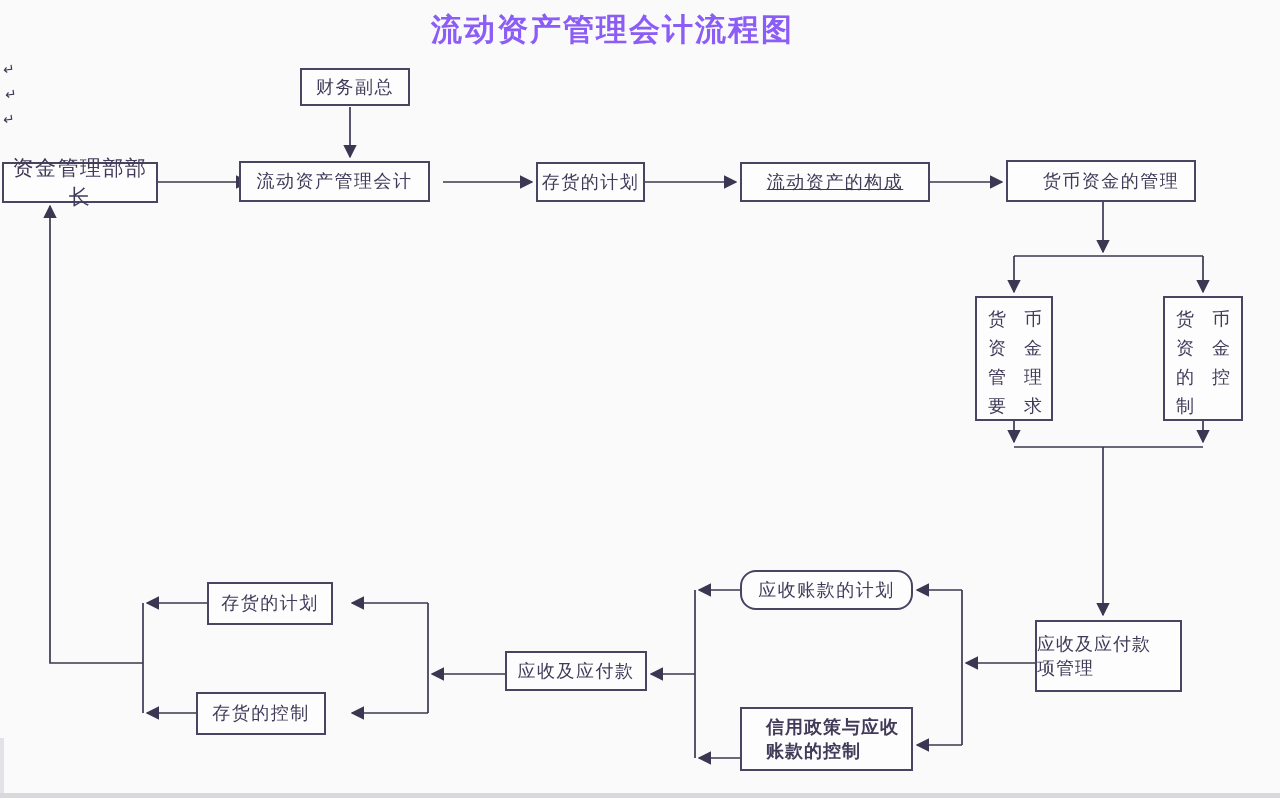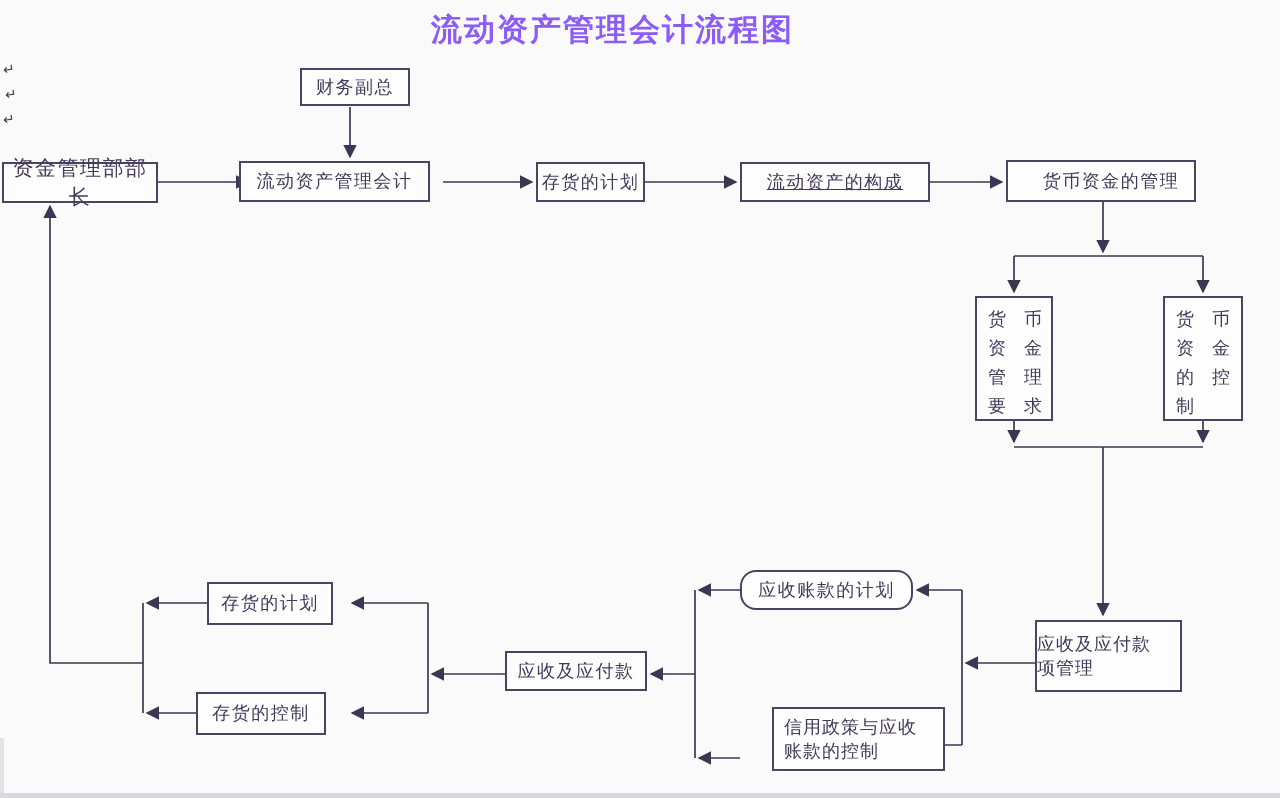--- a/index.html
+++ b/index.html
@@ -132,21 +132,21 @@
 
 <div class="node left-text" style="left:1035px; top:620px; width:147px; height:72px; letter-spacing:1px;">
   <span class="node-label">应收及应付款
 项管理</span>
 </div>
 
 <div class="node" style="left:740px; top:570px; width:173px; height:40px;border-radius:16px;">
   <span class="node-label">应收账款的计划</span>
 </div>
 
-<div class="node left-text" style="left:772px; top:707px; width:173px; height:64px; letter-spacing:1px; padding-left:10px;">
+<div class="node left-text" style="left:740px; top:707px; width:173px; height:64px; letter-spacing:1px; padding-left:24px;font-weight:bold;">
   <span class="node-label">信用政策与应收
 账款的控制</span>
 </div>
 
 <div class="node" style="left:505px; top:651px; width:142px; height:40px;">
   <span class="node-label">应收及应付款</span>
 </div>
 
 <div class="node" style="left:207px; top:582px; width:126px; height:43px;">
   <span class="node-label">存货的计划</span>

